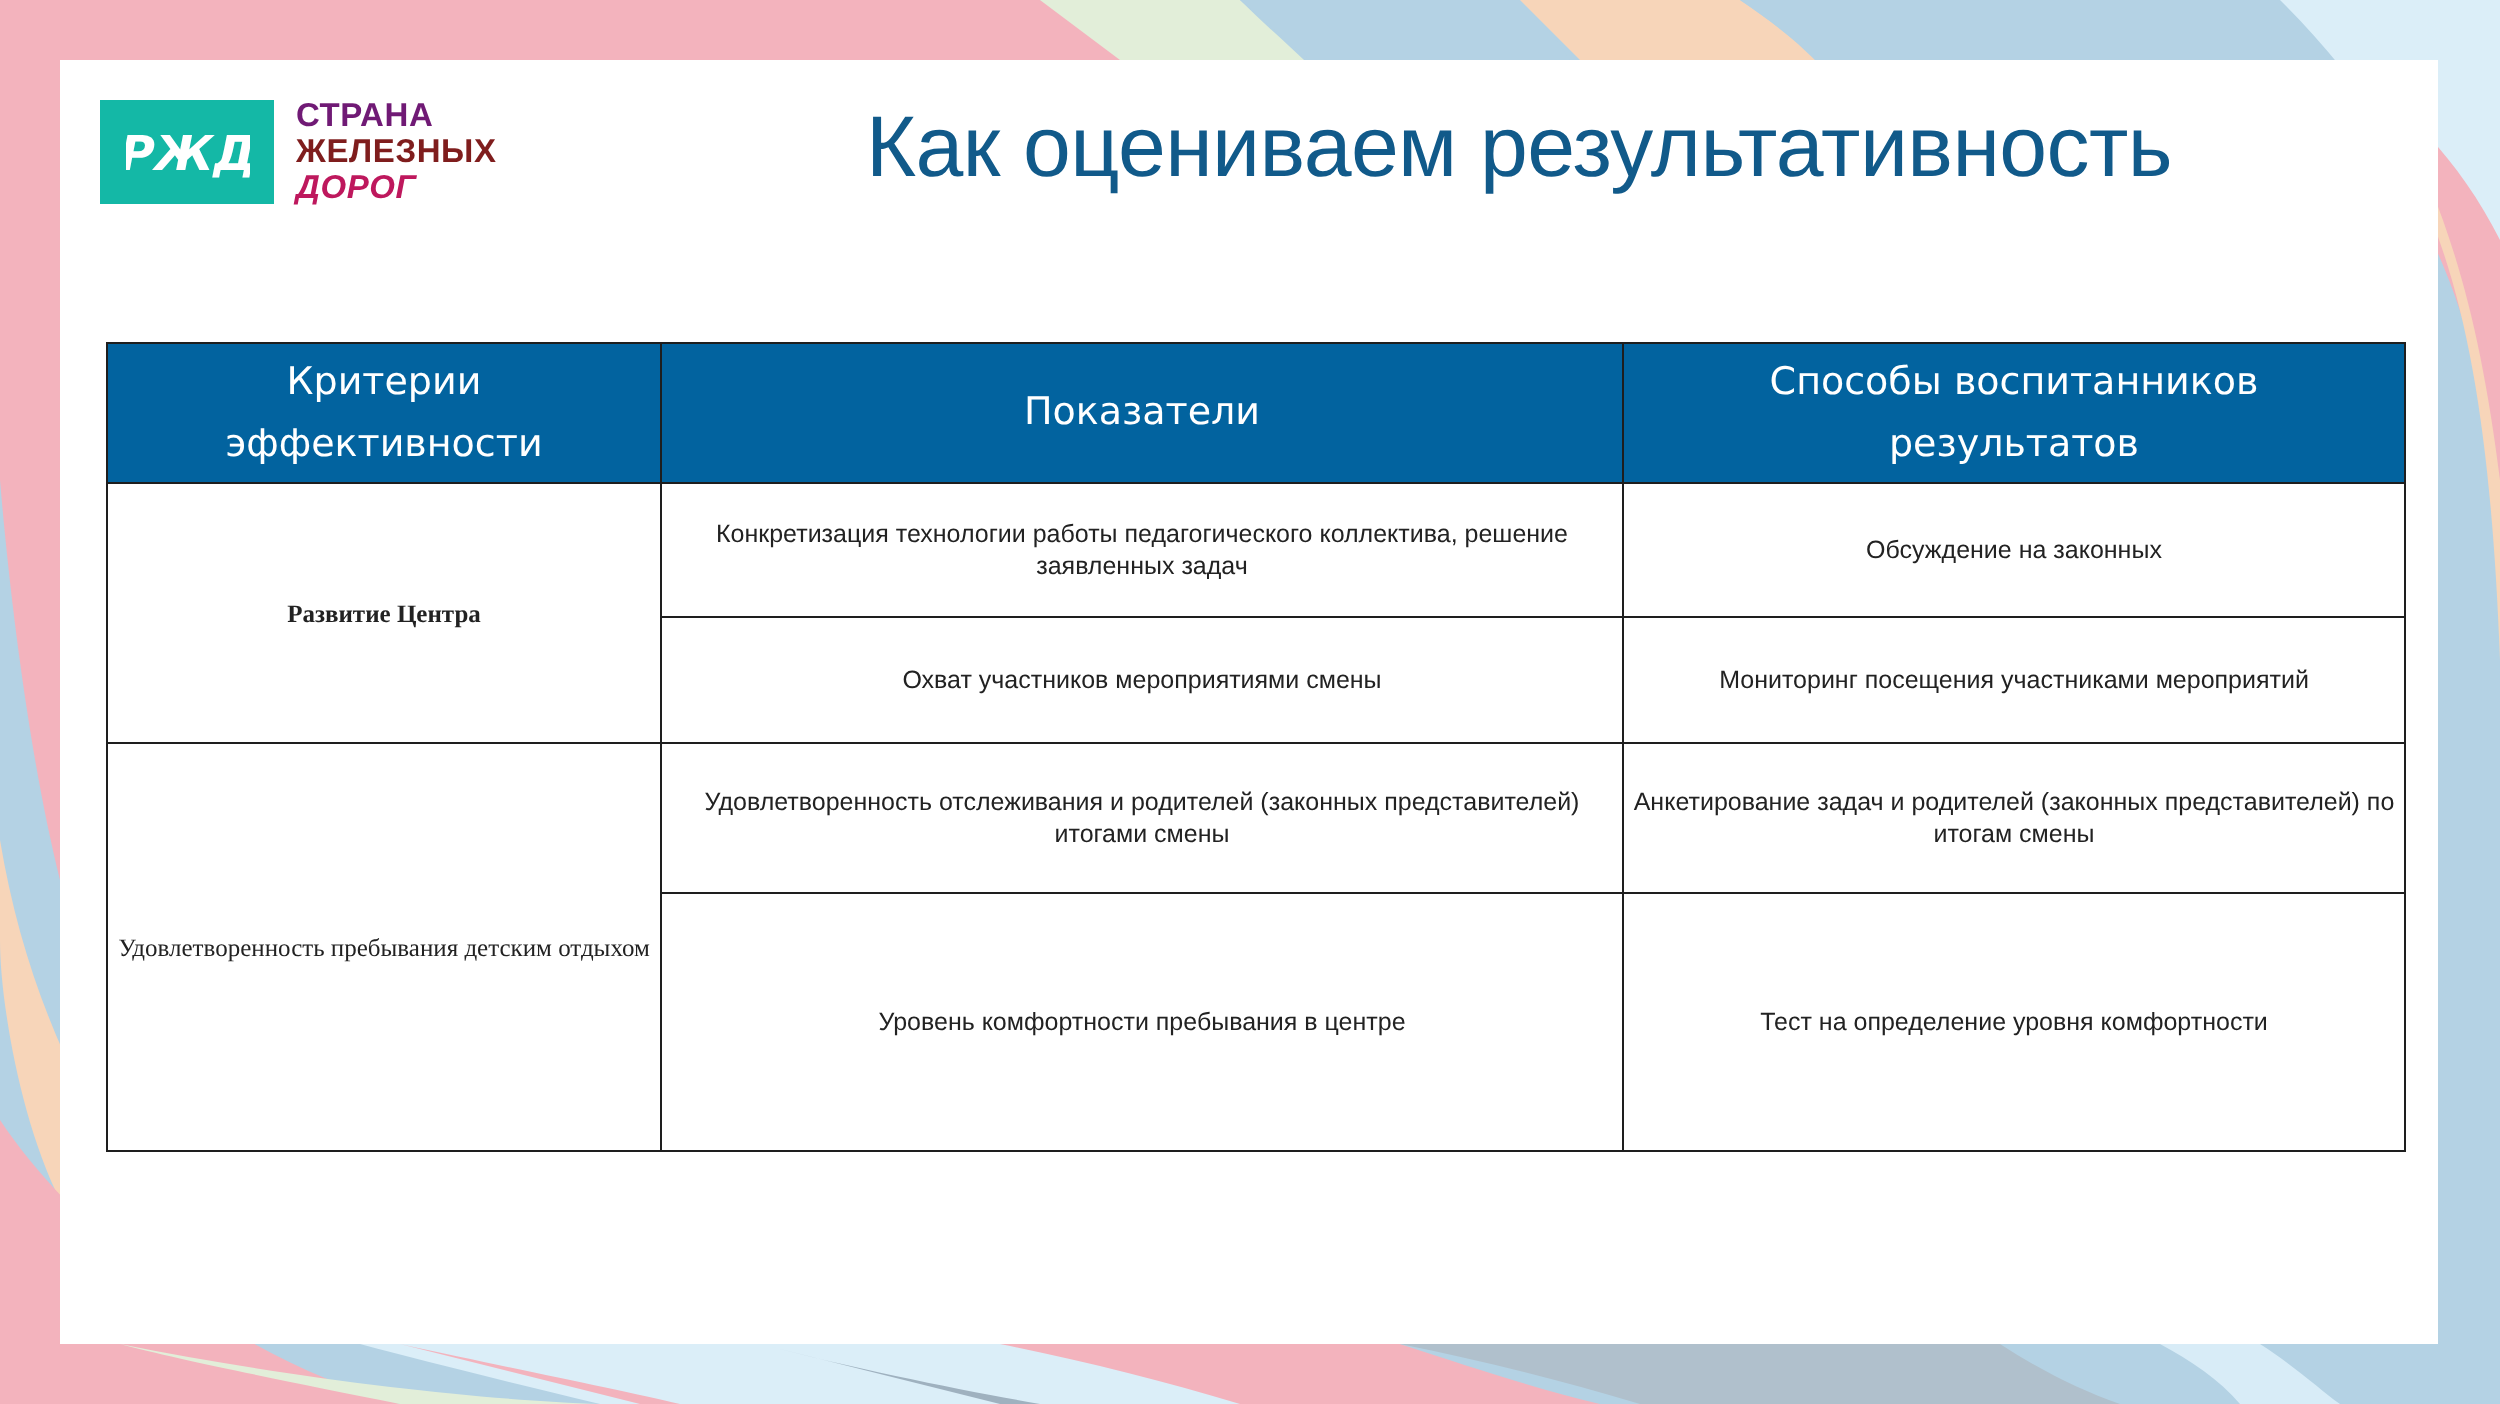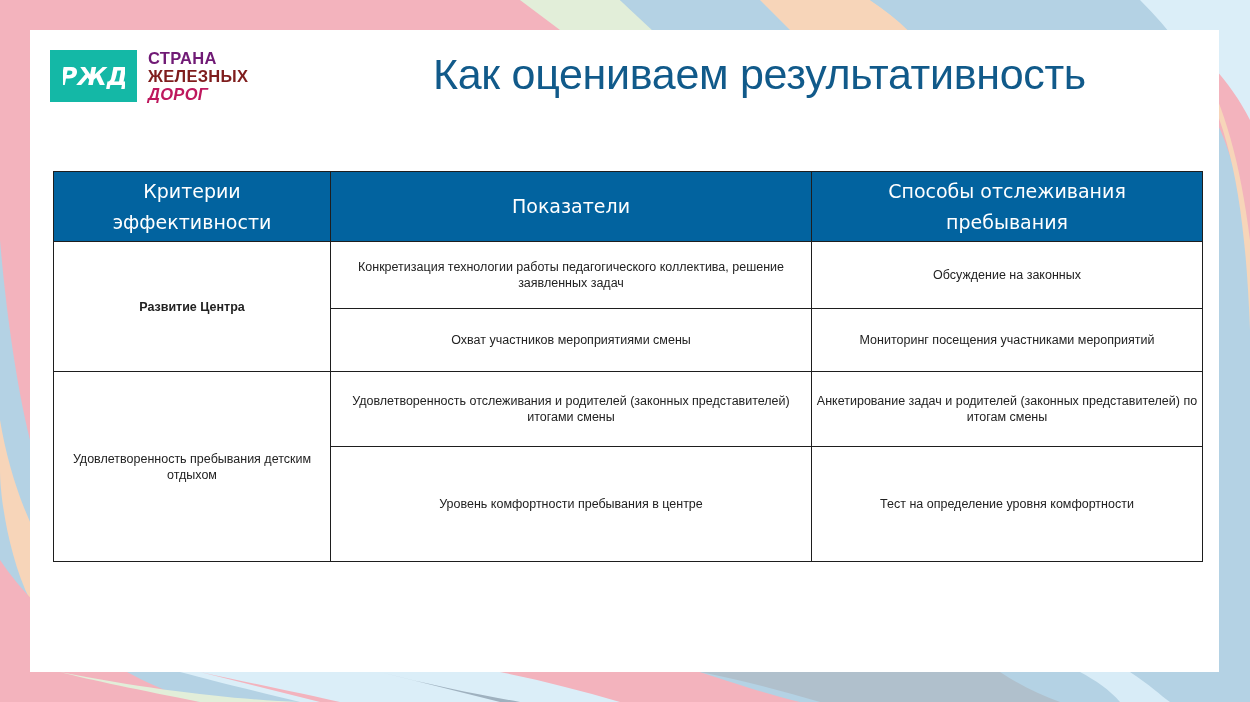--- a/index.html
+++ b/index.html
@@ -40,21 +40,21 @@
   table.main th {
     background: #02639f; color: #ffffff; font-weight: normal;
     font-family: "DejaVu Sans", sans-serif;
     font-size: 19px; line-height: 31px;
     height: 69px; border: 1.5px solid #1e1e1e; padding: 0 20px;
   }
   table.main td {
     border: 1.5px solid #1e1e1e; text-align: center; vertical-align: middle;
     font-size: 12.5px; color: #222; line-height: 16px; padding: 0 4px;
   }
-  td.c1 { width: 268px; }
+  td.c1 { width: 268px; font-family: Liberation Serif, serif; }
   td.c2 { width: 472px; }
   td.crit-bold { font-weight: bold; vertical-align: top; padding-top: 21px; color: #111; }
   td.crit-2 { font-size: 13px; line-height: 30px; padding: 0; }
 </style>
 </head>
 <body>
 
 <svg class="bg" width="1250" height="702" viewBox="0 0 1250 702">
   <rect width="1250" height="702" fill="#b4d2e4"></rect>
   <path d="M0 0 H520 C560 20 600 40 620 60 H0 Z" fill="#f3b3bd"></path>
@@ -92,36 +92,36 @@
   </div>
 </div>
 
 <div class="title">Как оцениваем результативность</div>
 
 <table class="main">
   <thead>
     <tr>
       <th>Критерии эффективности</th>
       <th>Показатели</th>
-      <th>Способы отслеживания пребывания</th>
+      <th>Способы воспитанников результатов</th>
     </tr>
   </thead>
   <tbody>
     <tr style="height:67px">
       <td class="c1 crit-bold" rowspan="2">Развитие Центра</td>
       <td class="c2">Конкретизация технологии работы педагогического коллектива, решение заявленных задач</td>
       <td>Обсуждение на законных</td>
     </tr>
     <tr style="height:63px">
       <td class="c2">Охват участников мероприятиями смены</td>
       <td>Мониторинг посещения участниками мероприятий</td>
     </tr>
     <tr style="height:75px">
       <td class="c1 crit-2" rowspan="2">Удовлетворенность пребывания детским отдыхом</td>
       <td class="c2">Удовлетворенность отслеживания и родителей (законных представителей) итогами смены</td>
       <td>Анкетирование задач и родителей (законных представителей) по итогам смены</td>
     </tr>
-    <tr style="height:115px">
+    <tr style="height:129px">
       <td class="c2">Уровень комфортности пребывания в центре</td>
       <td>Тест на определение уровня комфортности</td>
     </tr>
   </tbody>
 </table>
 
 </body></html>

